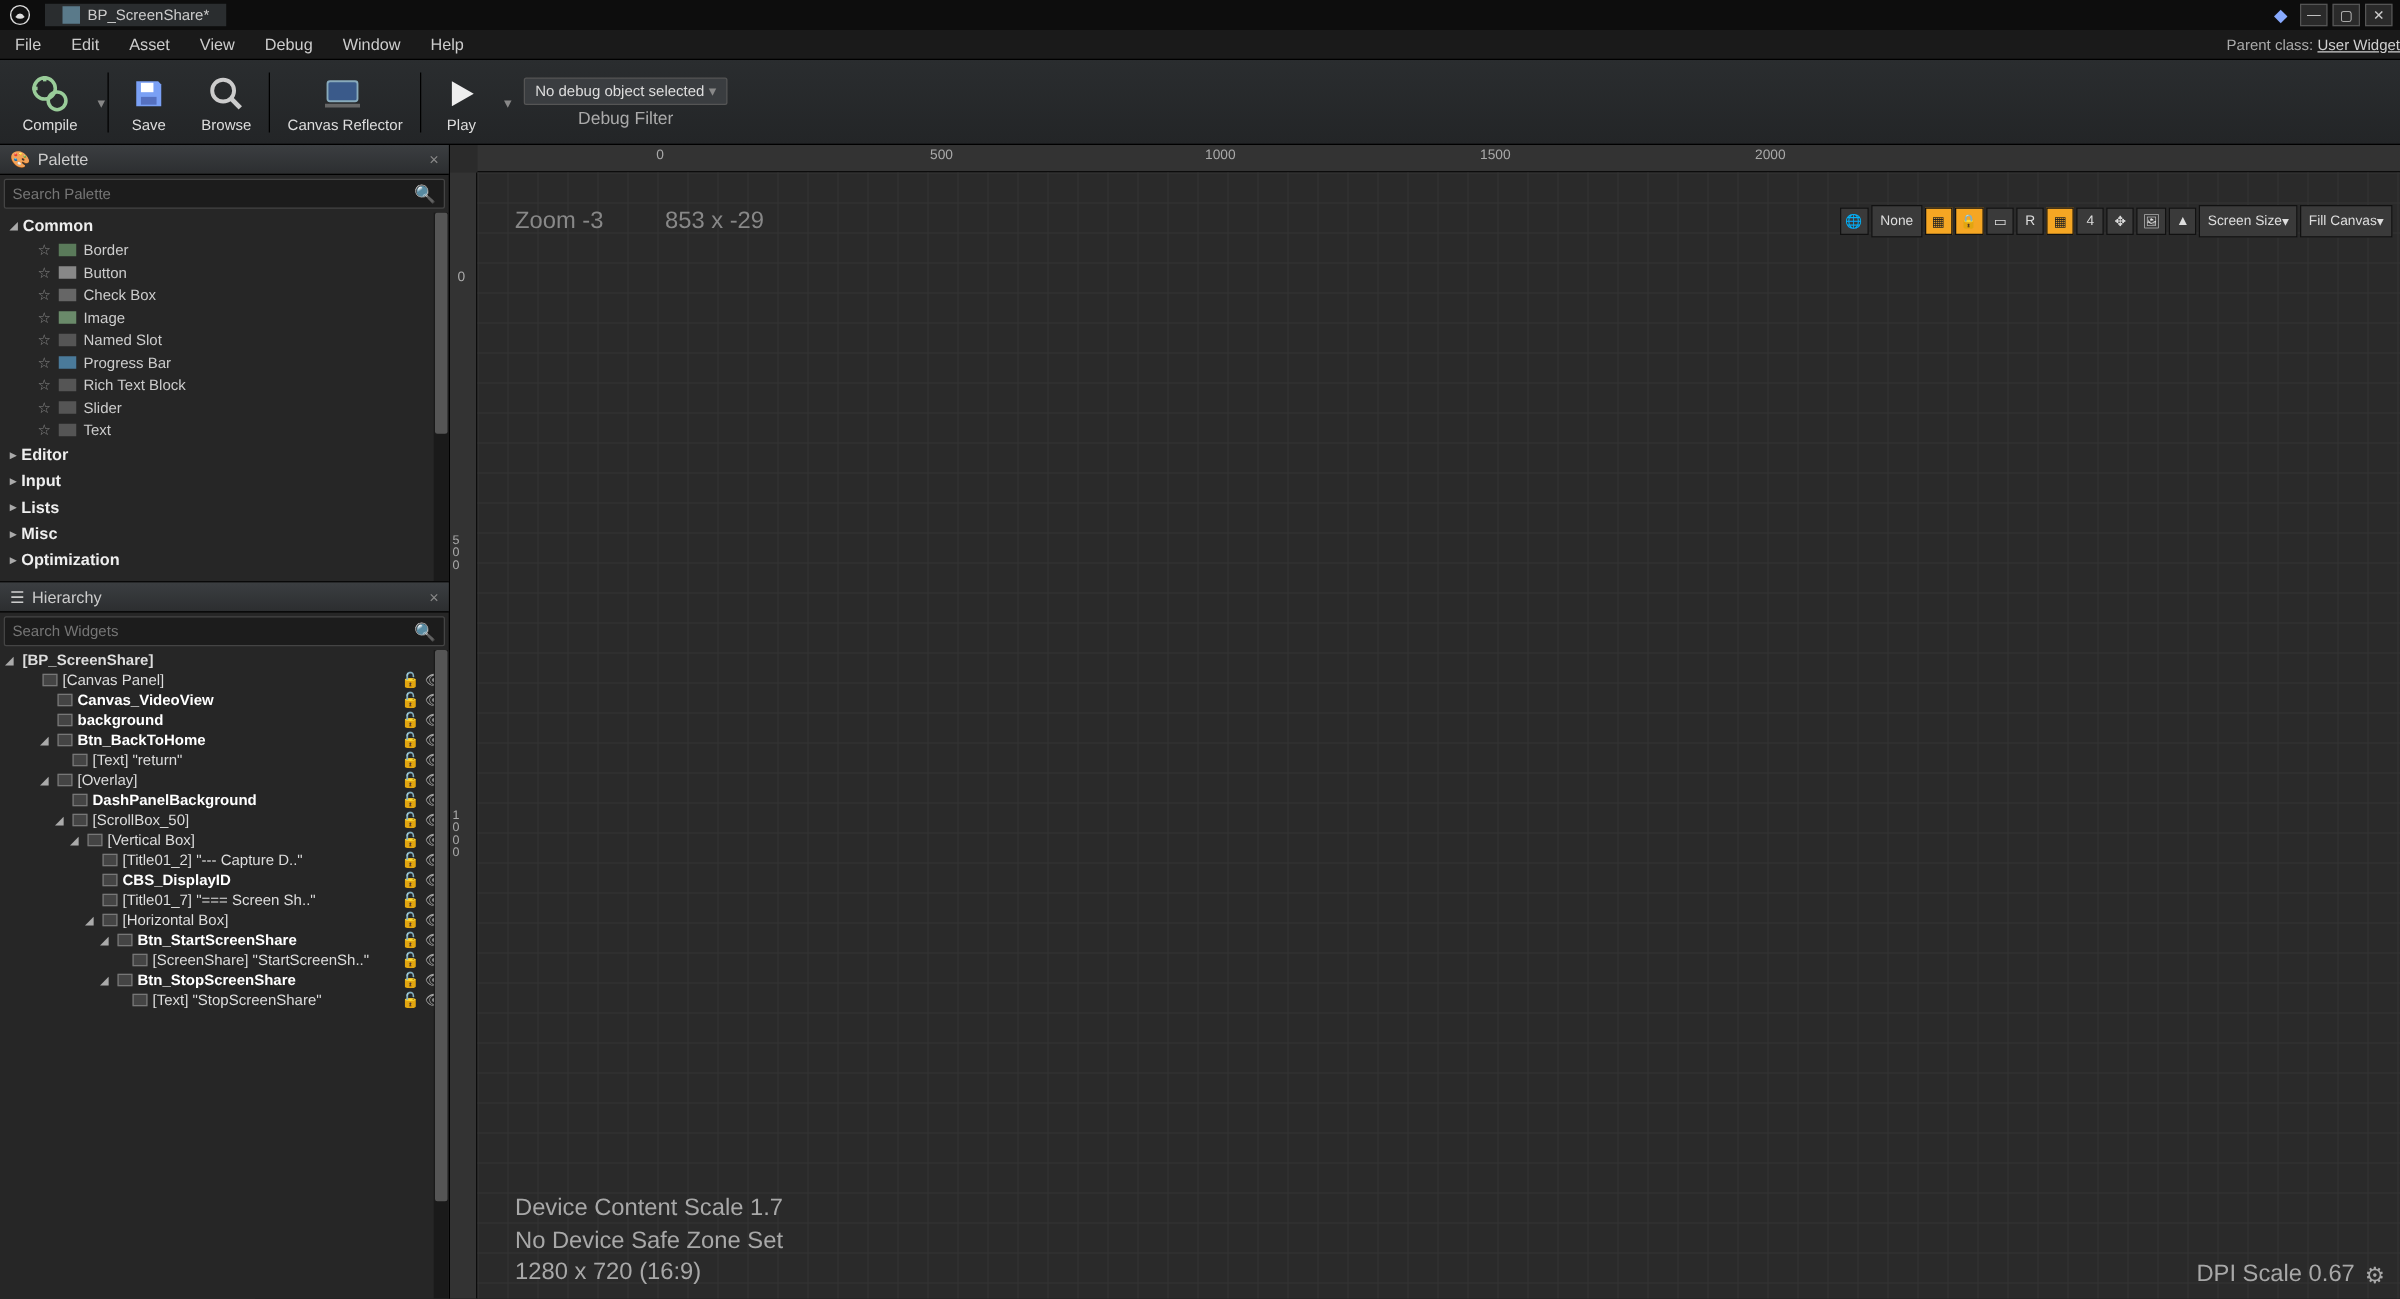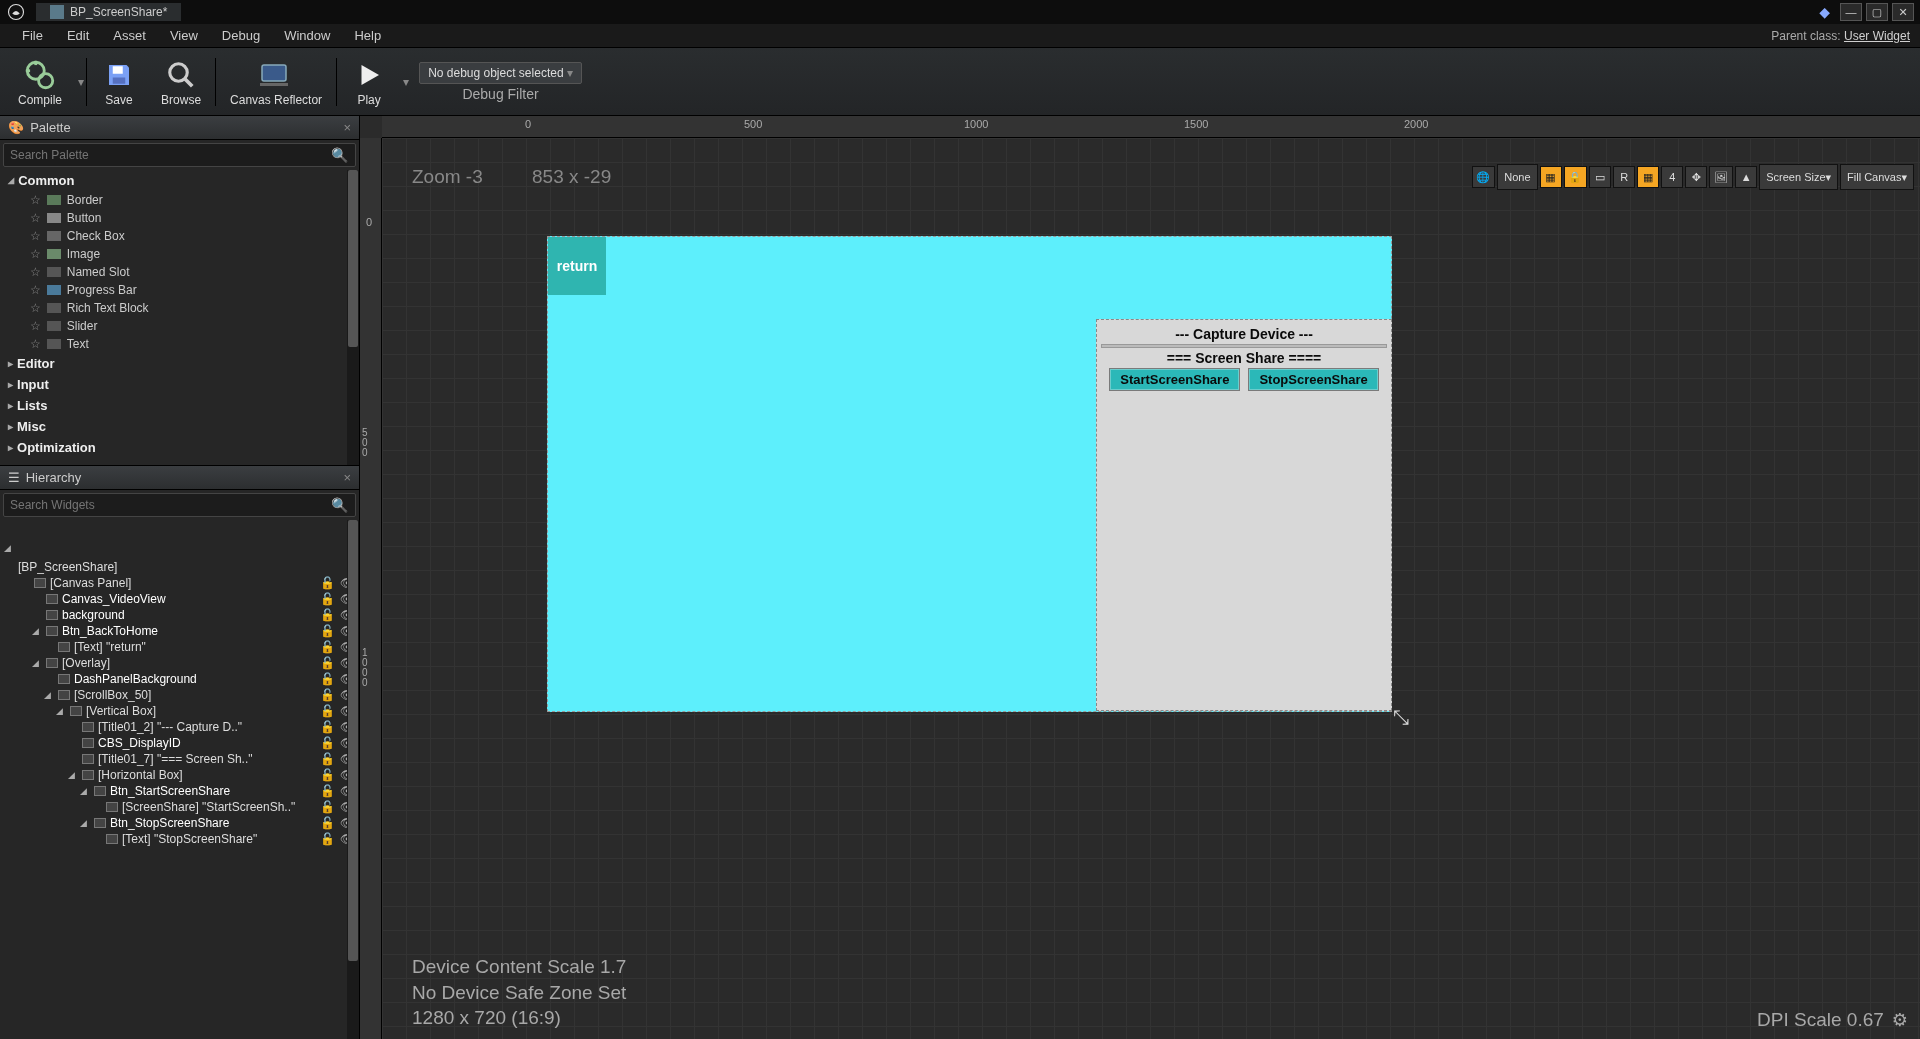--- a/index.html
+++ b/index.html
@@ -7,21 +7,21 @@
 
 
 .titlebar { height: 24px; background: #0d0d0d; display: flex; align-items: center; }
 .titlebar-logo { width: 32px; height: 24px; display: flex; align-items: center; justify-content: center; }
 .tab-file { background: #2a2d2f; padding: 2px 14px; margin-left: 4px; font-size: 12px; display: flex; align-items: center; gap: 6px; }
 .tab-file .doc-icon { width: 14px; height: 14px; background: #5a7a8a; }
 .titlebar-right { margin-left: auto; display: flex; gap: 4px; padding-right: 6px; align-items: center; }
 .win-btn { width: 22px; height: 18px; background: #2a2a2a; border: 1px solid #555; display: flex; align-items: center; justify-content: center; font-size: 11px; color: #ccc; cursor: pointer; }
 
 
-.menubar { height: 24px; background: #1a1a1a; display: flex; align-items: center; padding: 0 10px; border-bottom: 1px solid #000; }
+.menubar { height: 24px; background: #1a1a1a; display: flex; align-items: center; padding: 0 0; border-bottom: 1px solid #000; }
 .menu-item { padding: 0 12px; cursor: pointer; font-size: 13px; }
 .parent-class { margin-left: auto; font-size: 12px; color: #aaa; }
 .parent-class a { color: #d0d0d0; text-decoration: underline; }
 
 
 .toolbar { height: 68px; background: linear-gradient(#2a2d2f, #232527); display: flex; align-items: center; padding: 0 6px; border-bottom: 1px solid #000; }
 .tool-btn { display: flex; flex-direction: column; align-items: center; justify-content: center; padding: 0 12px; cursor: pointer; height: 100%; }
 .tool-btn .icon-big { width: 36px; height: 36px; display: flex; align-items: center; justify-content: center; font-size: 28px; }
 .tool-btn span.label { font-size: 12px; color: #ddd; }
 .tool-sep { width: 1px; height: 48px; background: #000; margin: 0 2px; }
@@ -57,21 +57,21 @@
 
 .palette-panel { height: 350px; display: flex; flex-direction: column; border-bottom: 1px solid #000; }
 .hierarchy-panel { flex: 1; display: flex; flex-direction: column; }
 
 .hier-tree { flex: 1; overflow: hidden; background: #262626; position: relative; font-size: 12px; }
 .hier-row { display: flex; align-items: center; padding: 1px 4px; gap: 4px; cursor: pointer; }
 .hier-row .indent { display: inline-block; }
 .hier-row .disc { color: #aaa; font-size: 9px; width: 10px; }
 .hier-row .txt-icon { width: 12px; height: 10px; background: #444; border: 1px solid #777; }
 .hier-row .lbl { flex: 1; white-space: nowrap; overflow: hidden; text-overflow: ellipsis; color: #ddd; }
-.hier-row b { font-weight: normal; color: #fff; margin-top: 39px; }
+.hier-row b { font-weight: bold; color: #fff; }
 .hier-row .icons-right { display: flex; gap: 4px; color: #aaa; width: 40px; justify-content: flex-end; }
 .hier-row .icons-right span { cursor: pointer; font-size: 12px; }
 
 
 .viewport { flex: 1; background: #2b2b2b; position: relative; overflow: hidden; }
 .ruler-h { position: absolute; top: 0; left: 22px; right: 0; height: 22px; background: #333; border-bottom: 1px solid #000; }
 .ruler-v { position: absolute; top: 22px; left: 0; width: 22px; bottom: 0; background: #333; border-right: 1px solid #000; }
 .ruler-tick { position: absolute; color: #aaa; font-size: 11px; }
 .ruler-tick.h { top: 2px; }
 
@@ -500,35 +500,20 @@
         <div class="vp-btn">R</div>
         <div class="vp-btn orange">▦</div>
         <div class="vp-btn">4</div>
         <div class="vp-btn">✥</div>
         <div class="vp-btn">🖼</div>
         <div class="vp-btn">▲</div>
         <div class="vp-select"><span>Screen Size</span>▾</div>
         <div class="vp-select"><span>Fill Canvas</span>▾</div>
       </div>
 
-      <div class="design-box">
-        <div class="return-btn">
-            <span>return</span>
-          </div>
-        <div class="dash-panel">
-          <div class="dash-title">--- Capture Device ---</div>
-          <div class="dash-sep"></div>
-          <div class="dash-title">=== Screen Share ====</div>
-          <div class="dash-row">
-            <div class="dash-btn">StartScreenShare</div>
-            <div class="dash-btn">StopScreenShare</div>
-          </div>
-        </div>
-        <div class="resize-handle">⤡</div>
-      </div>
 
       <div class="vp-bottom">
         <div>Device Content Scale 1.7</div>
         <div>No Device Safe Zone Set</div>
         <div>1280 x 720 (16:9)</div>
       </div>
       <div class="vp-dpi">
         <span>DPI Scale 0.67</span>
         <span class="gear-icon">⚙</span>
       </div>

